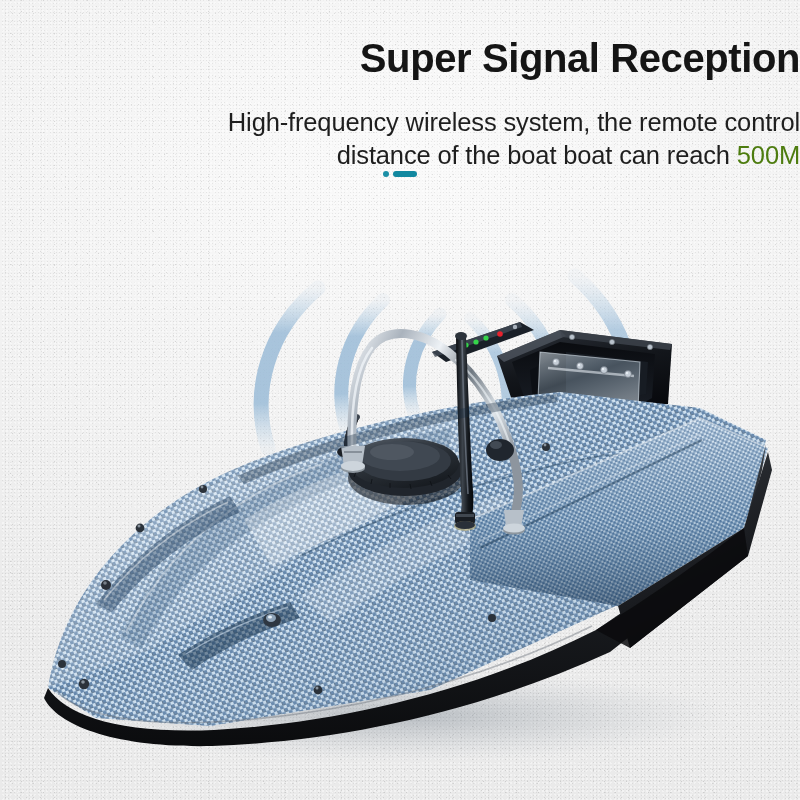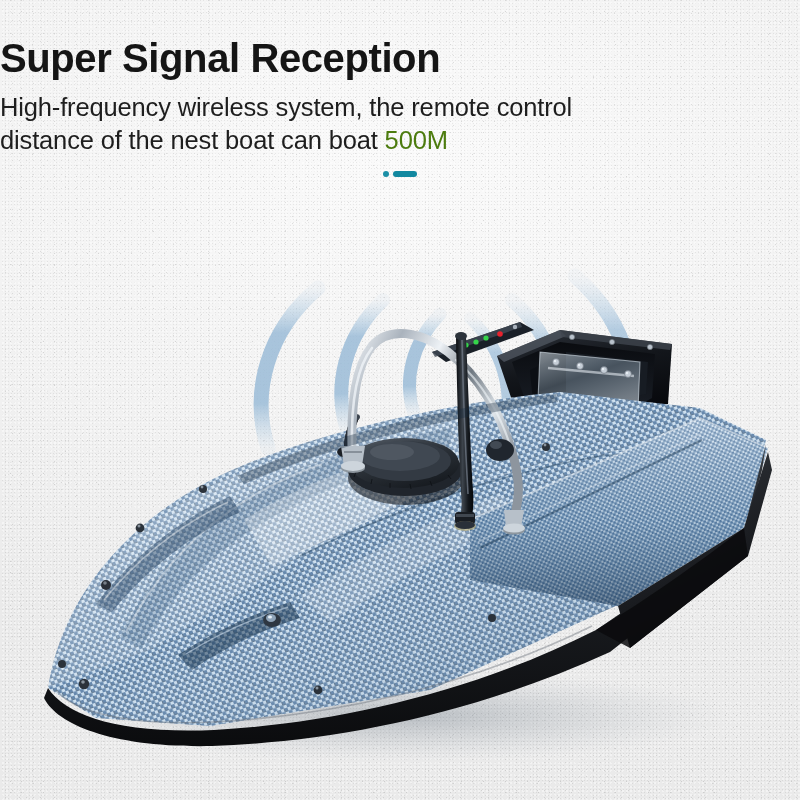--- a/index.html
+++ b/index.html
@@ -42,33 +42,34 @@
     background-image:
       radial-gradient(#ffffff 0.7px, transparent 0.8px),
       radial-gradient(#ffffff 0.5px, transparent 0.6px);
     background-size:4px 4px, 9px 9px;
     background-position:1px 1px, 4px 5px;
   }
 
   
   .header {
     position:absolute; left:0; right:0; top:36px;
-    text-align:left;
+    text-align:right;
     z-index:40;
+    padding-left:21px;
   }
   .headline {
     font-size:40px;
     font-weight:700;
     letter-spacing:-0.4px;
     color:#151515;
     line-height:1.1;
     white-space:nowrap;
   }
   .subtitle {
-    margin-top:11px;
+    margin-top:26px;
     font-size:25.5px;
     font-weight:400;
     color:#1e1e1e;
     line-height:1.30;
     letter-spacing:-0.15px;
   }
   .subtitle .line { white-space:nowrap; }
   .accent-m { color:#4d7c0f; }
 
   
@@ -416,21 +417,21 @@
 
       <path d="M238,476 C330,434 452,406 556,394 L560,404 C456,418 336,446 246,486 Z" fill="#1a3css" opacity="0"></path>
       <path d="M238,476 C330,434 452,406 556,394 L558,402 C454,416 336,444 244,484 Z" fill="#15283d" opacity="0.35"></path>
     </svg>
   </div>
 
   <div class="header">
     <div class="headline">Super Signal Reception</div>
     <div class="subtitle">
       <div class="line">High-frequency wireless system, the remote control</div>
-      <div class="line"><span>distance of the nest boat can boat </span><span class="accent-m">500M</span></div>
+      <div class="line"><span>distance of the boat boat can reach </span><span class="accent-m">500M</span></div>
     </div>
   </div>
 
   <div class="divider">
     <span class="dot"></span>
     <span class="bar"></span>
   </div>
 
 </div>
 

